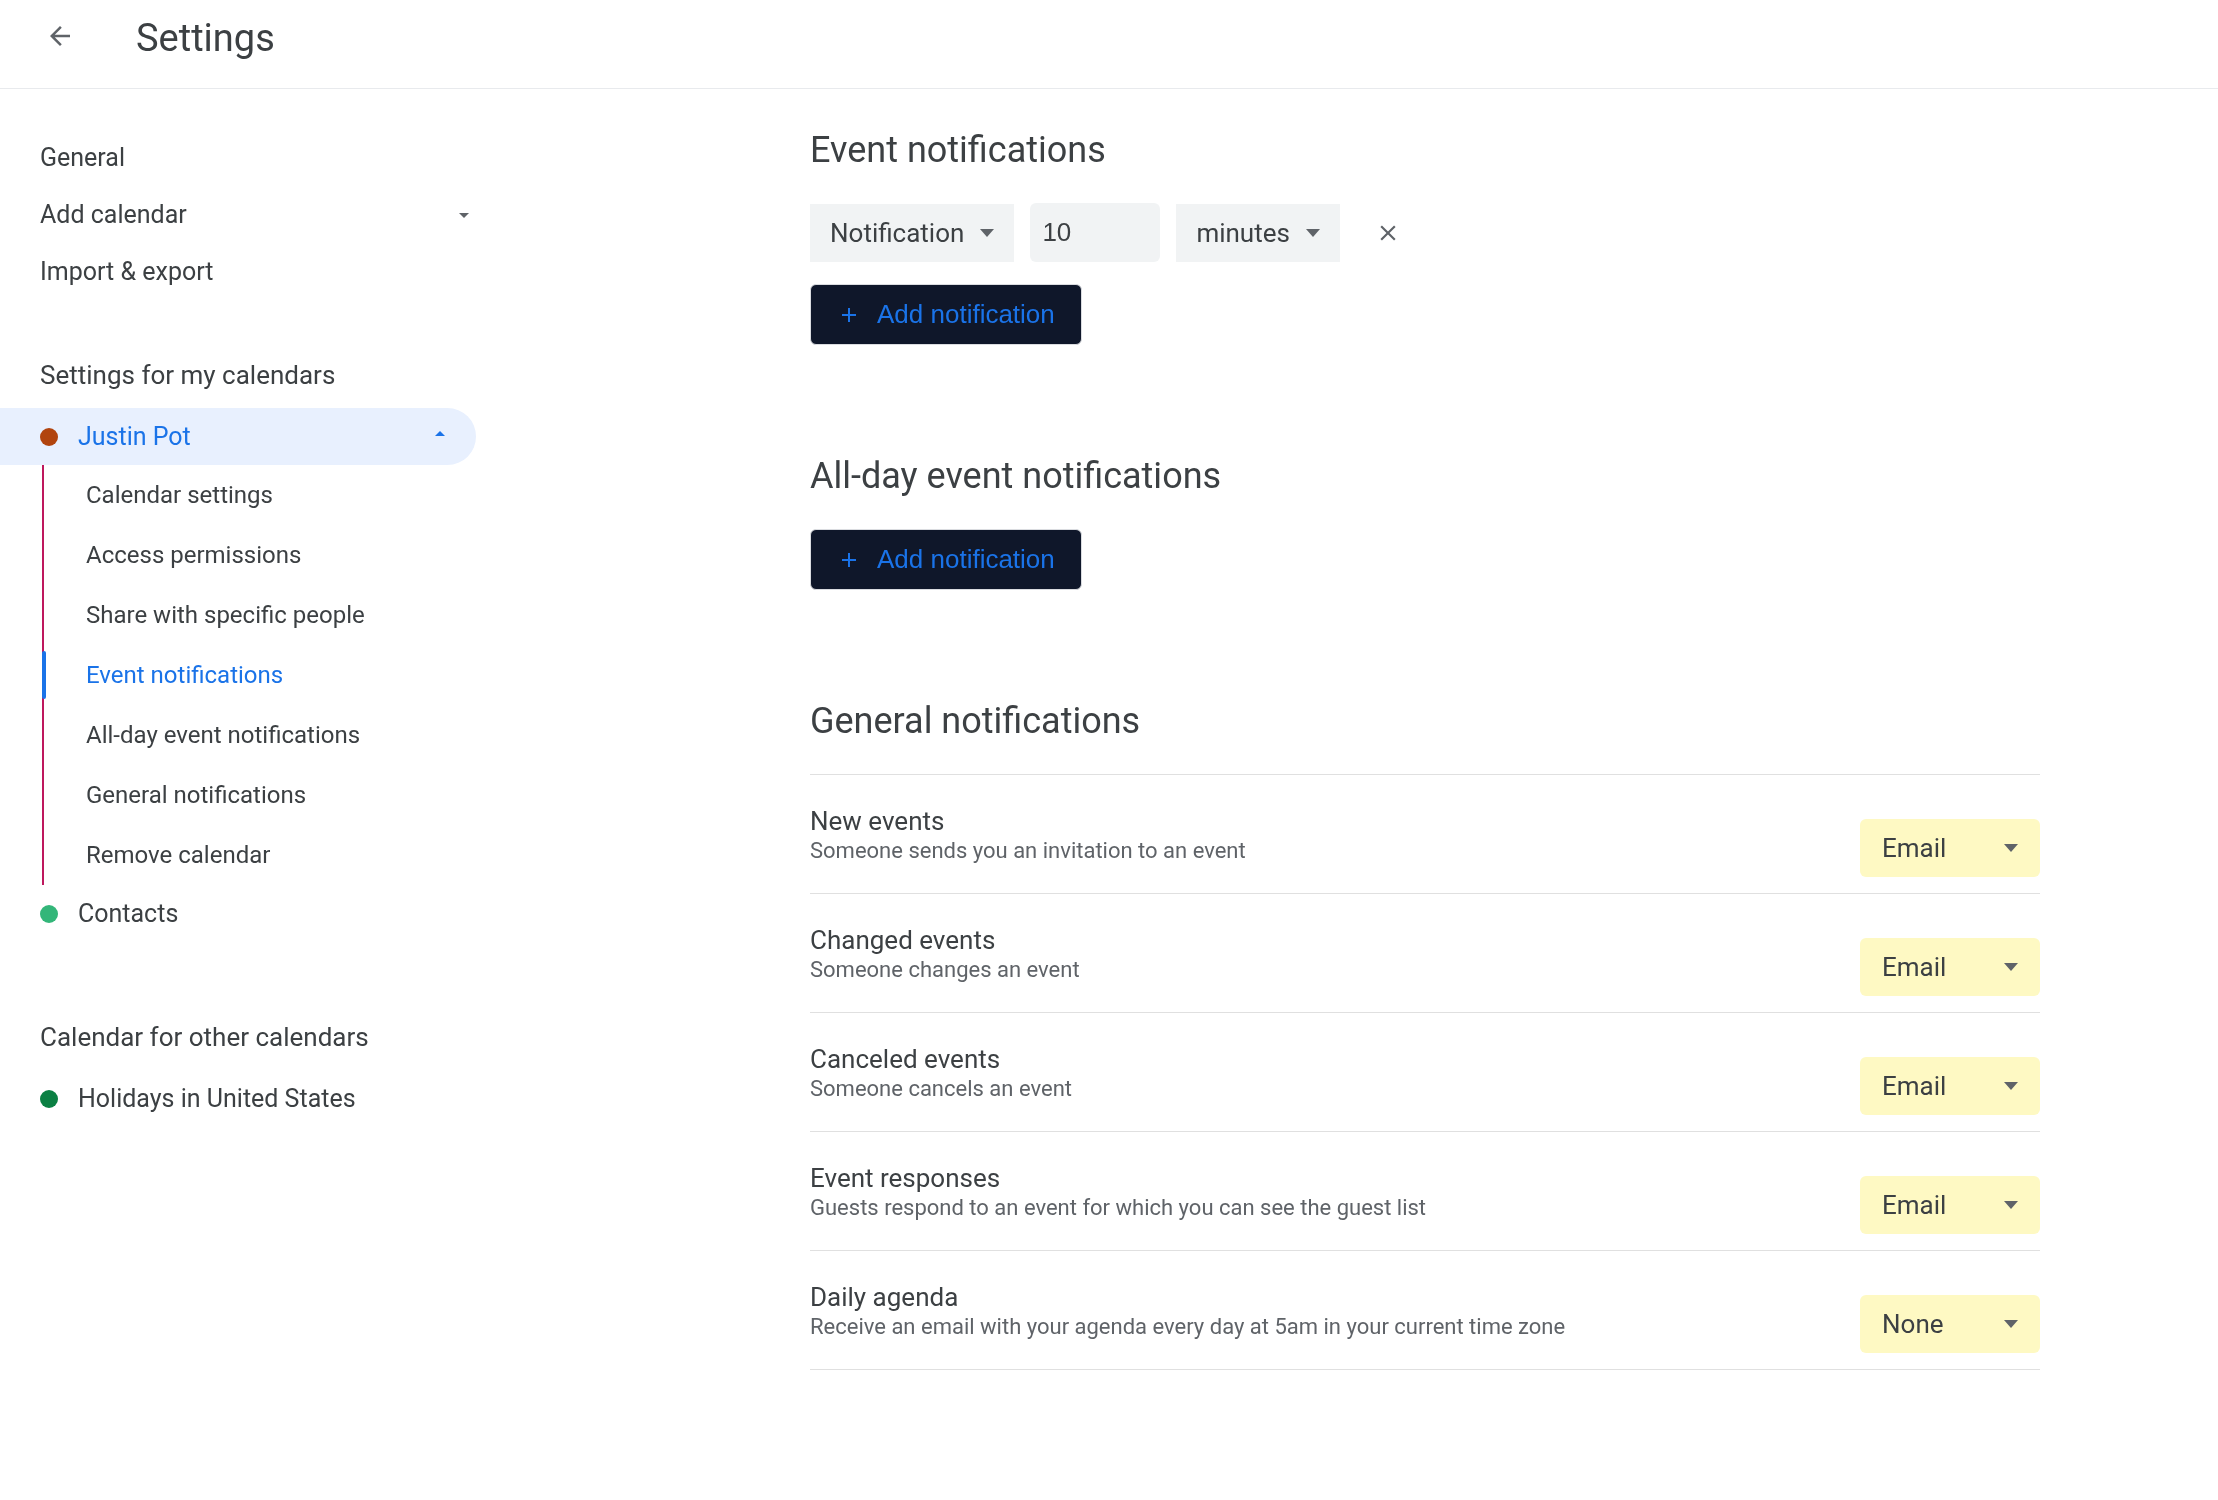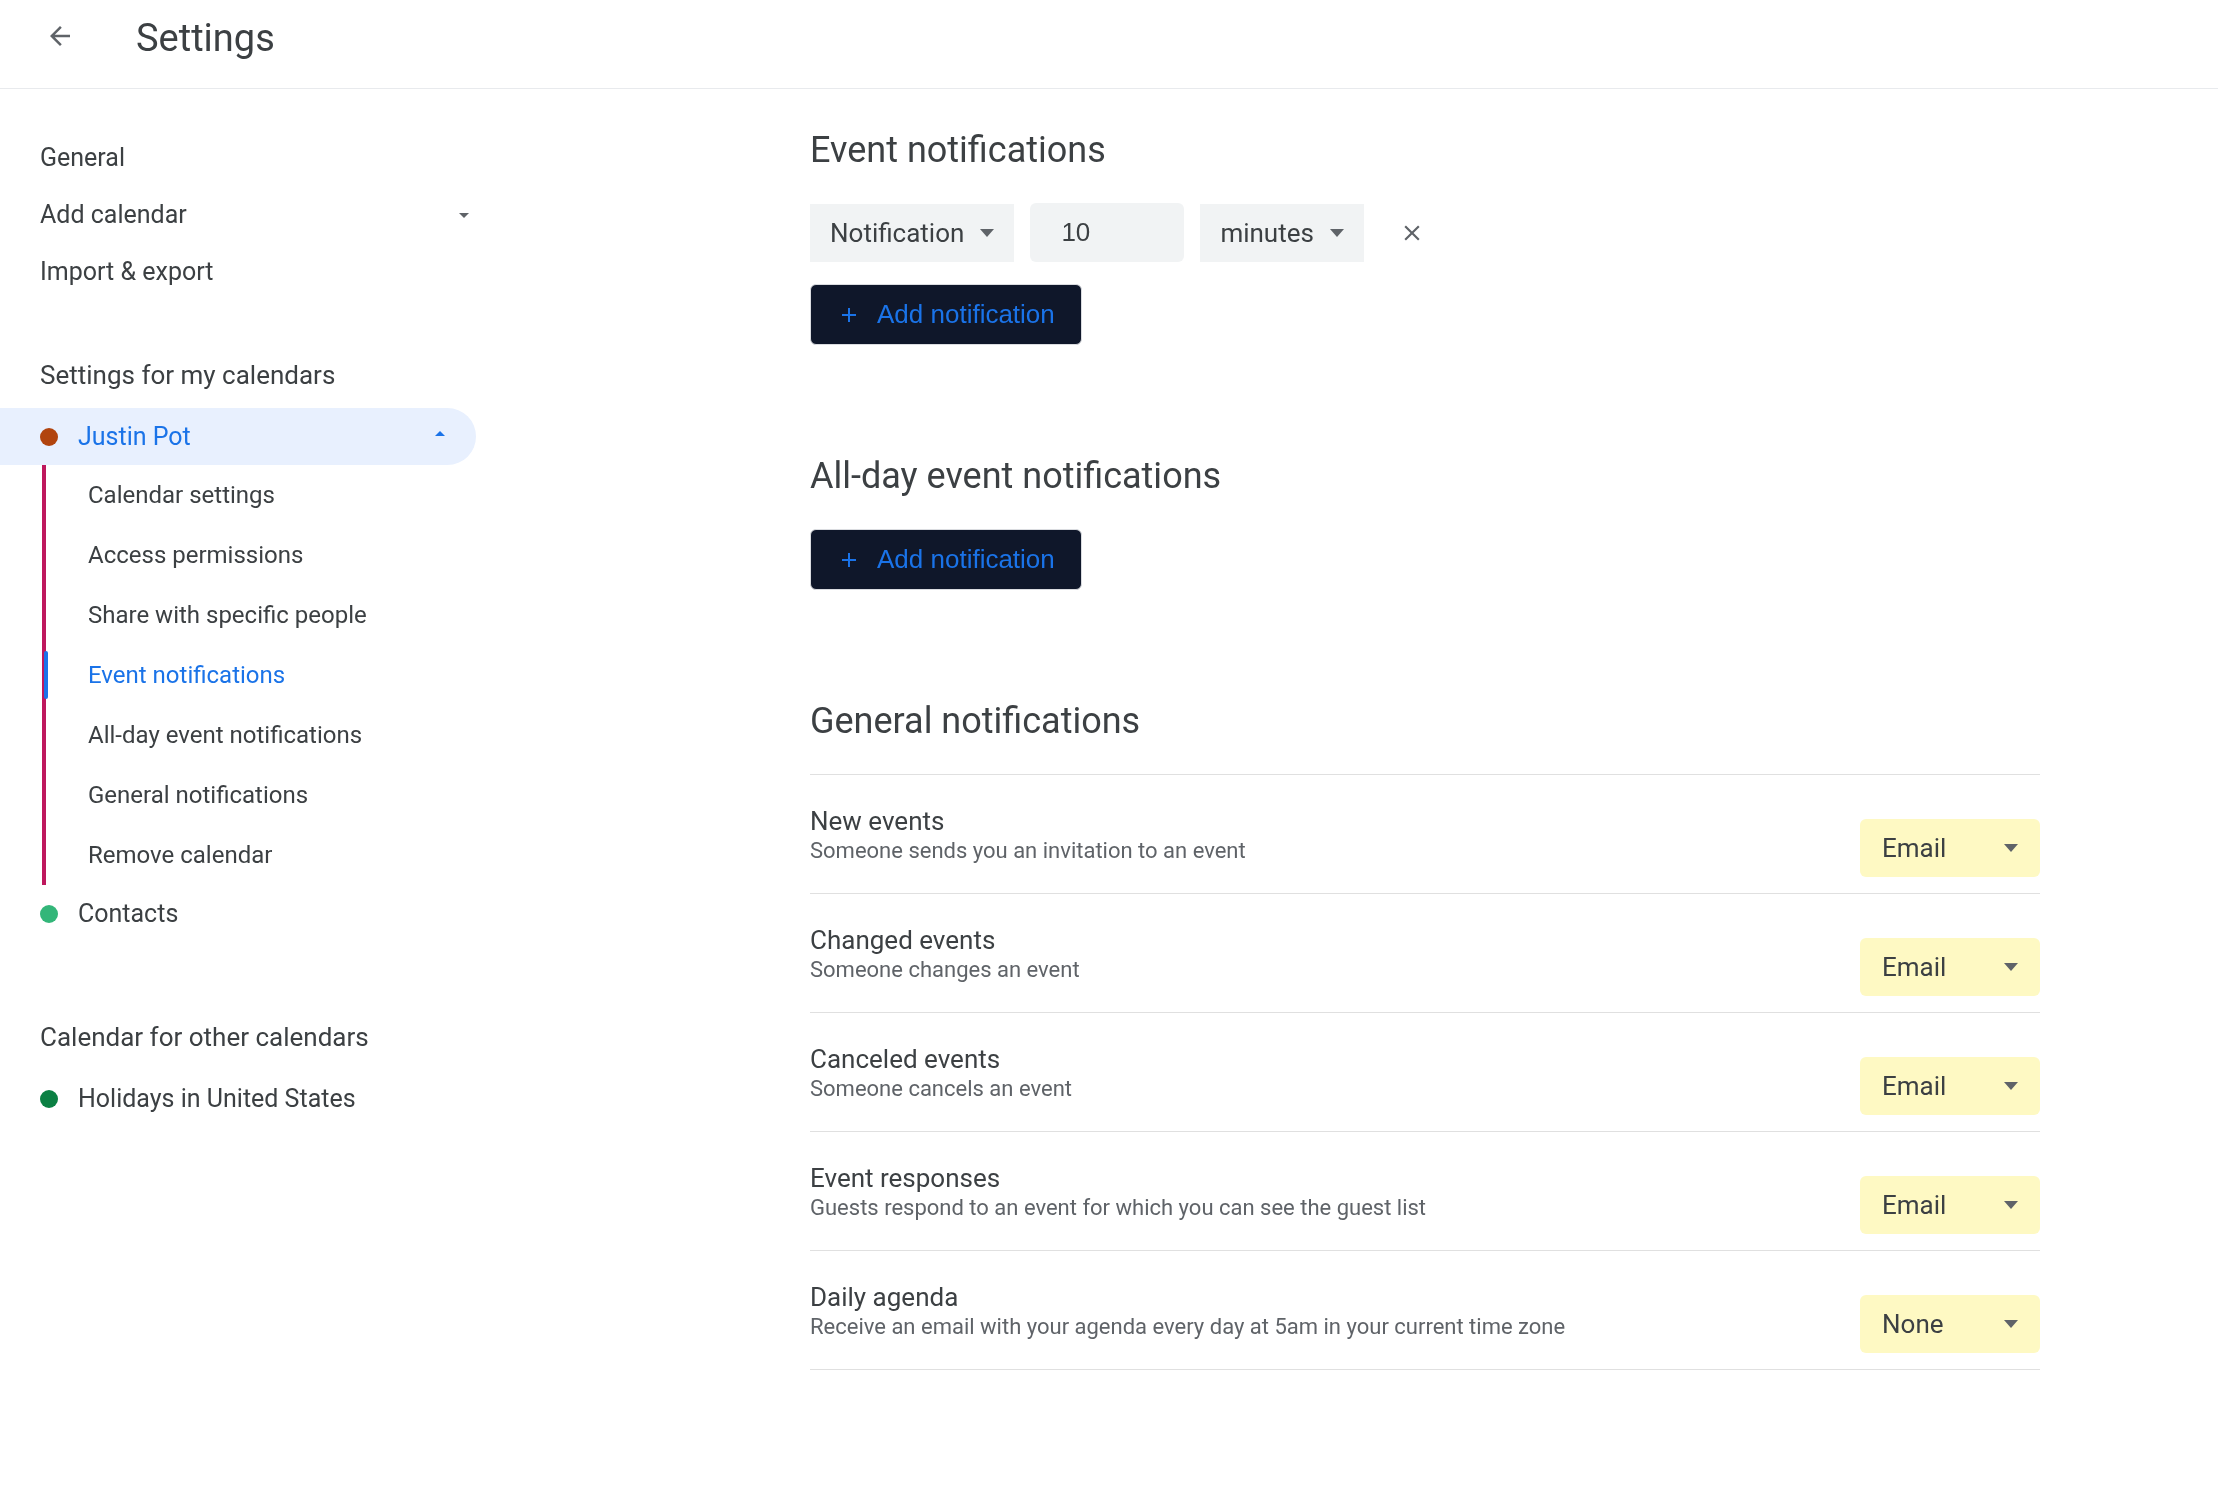--- a/index.html
+++ b/index.html
@@ -66,21 +66,21 @@
   .cal-item.selected {
     background: #e8f0fe;
     color: #1a73e8;
   }
   .cal-left { display: flex; align-items: center; gap: 20px; }
   .cal-dot {
     width: 18px; height: 18px; border-radius: 50%;
     flex-shrink: 0;
   }
   .subnav {
-    border-left: 4px solid #be185d;
+    border-left: 2px solid #be185d;
     margin-left: 42px;
   }
   .sub-item {
     padding: 16px 24px 16px 42px;
     font-size: 24px;
     color: #3c4043;
     cursor: pointer;
     position: relative;
   }
   .sub-item.active {
@@ -119,25 +119,25 @@
     gap: 16px;
     font-size: 26px;
     color: #3c4043;
     cursor: pointer;
     border: none;
   }
   .select-box .tri { width:0;height:0;border-left:7px solid transparent;border-right:7px solid transparent;border-top:8px solid #5f6368; }
   .num-box {
     background: #f1f3f4;
     border-radius: 6px;
-    padding: 14px 31px;
+    padding: 14px 12px;
     font-size: 26px;
     color: #3c4043;
     border: none;
-    width: 154px;
+    width: 130px;
   }
   .x-btn {
     width: 40px; height: 40px;
     display:flex;align-items:center;justify-content:center;
     cursor:pointer;
     margin-left: 12px;
   }
   .x-btn svg { width:26px; height:26px; fill:#5f6368; }
   .add-btn {
     display: inline-flex;

